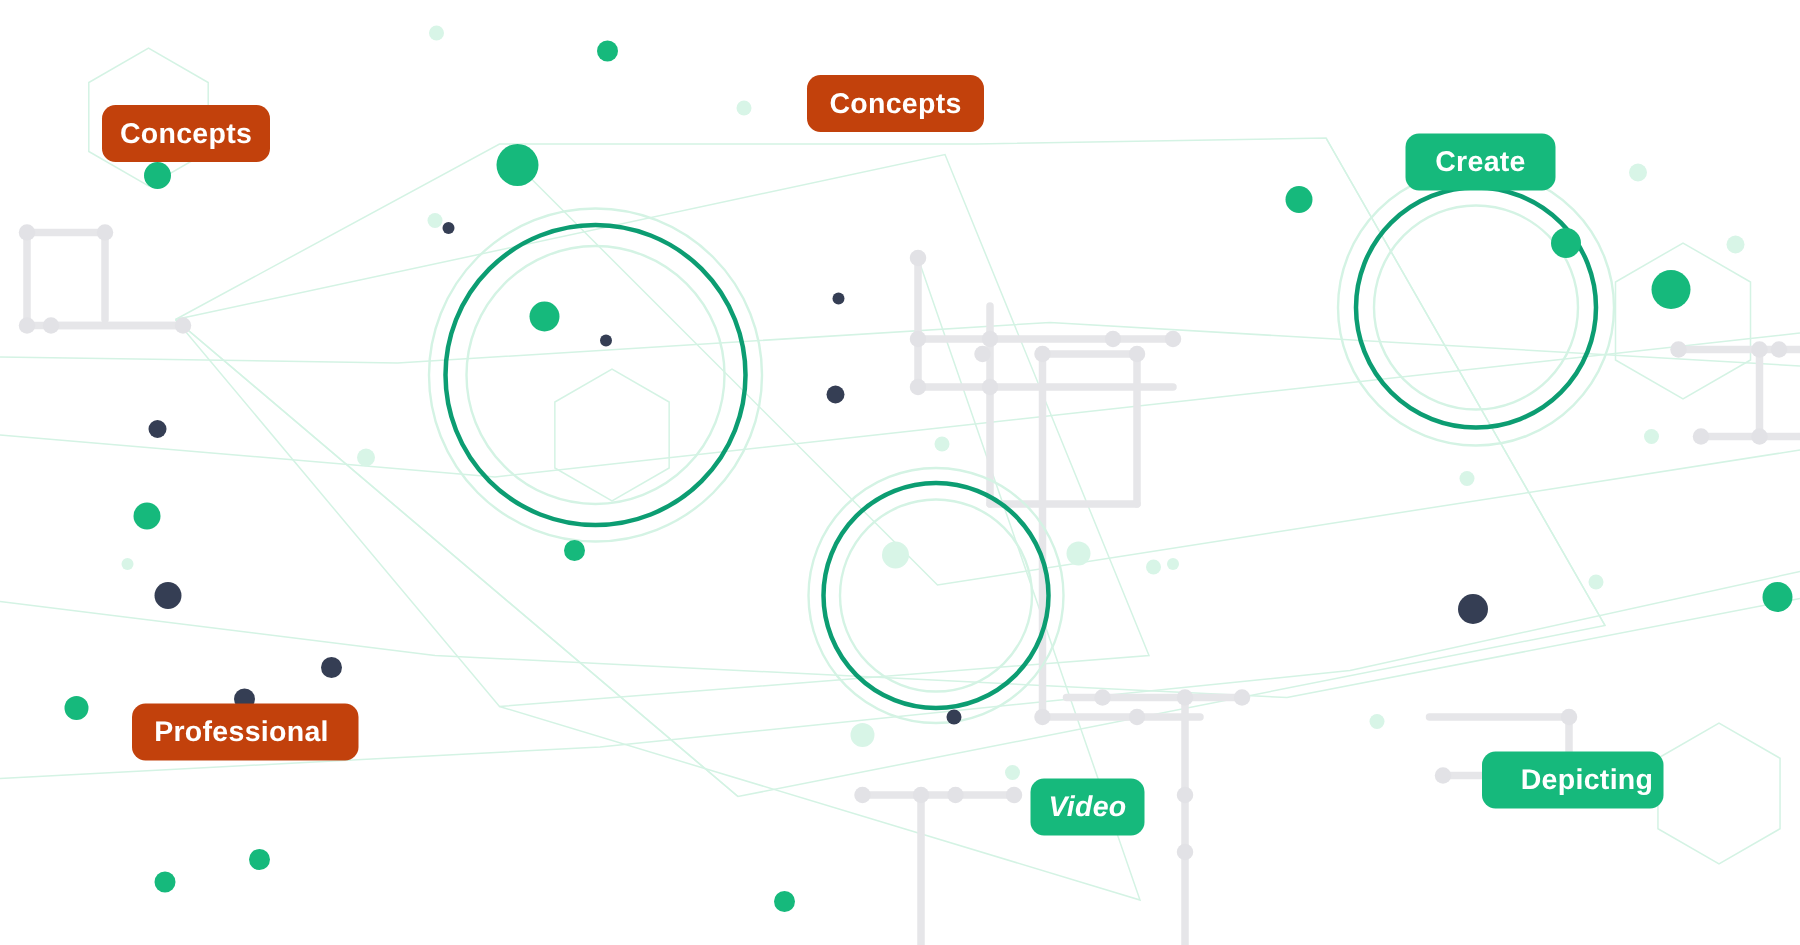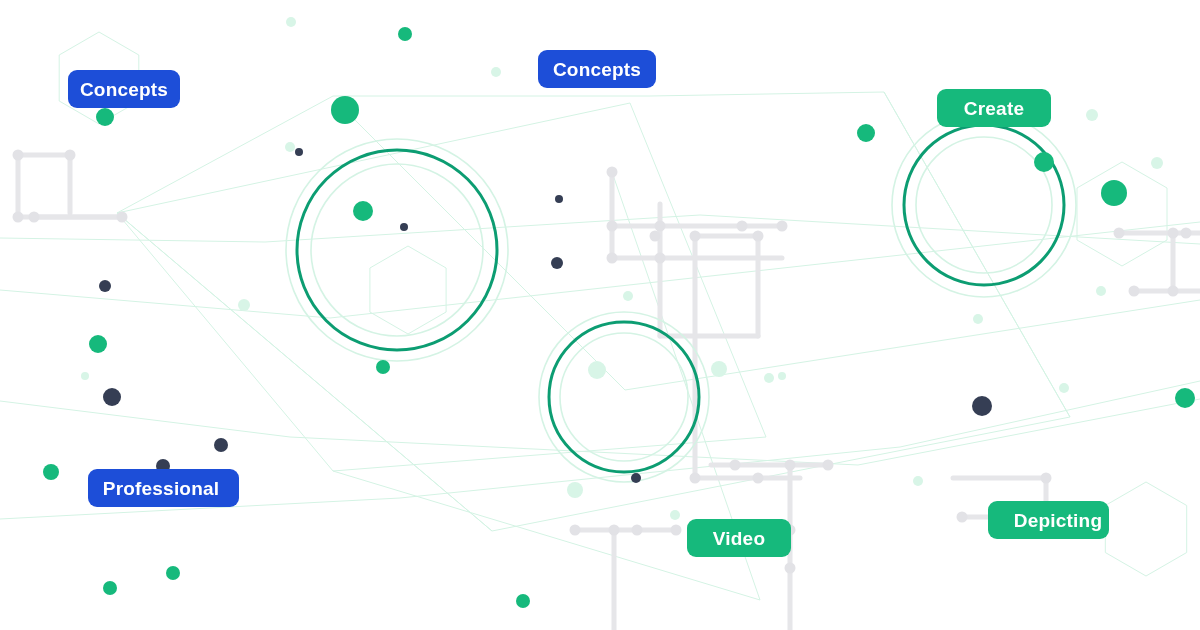--- a/index.html
+++ b/index.html
@@ -41,21 +41,21 @@
     font-weight: bold;
     font-size: 19px;
     letter-spacing: 0.2px;
     line-height: 1;
     white-space: nowrap;
     padding: 0 17px;
     height: 38px;
     z-index: 30;
     user-select: none;
   }
-  .tag.dark  { background: #1d4ed8; }
+  .tag.dark  { background: #c2410c; }
   .tag.green { background: #16b97c; }
 </style>
 </head>
 <body>
 
 <div id="stage">
 
   <svg id="scene-svg" viewBox="0 0 1200 630" xmlns="http://www.w3.org/2000/svg">
     <g id="layer-mint-lines">
         <polyline points="117,213 333,96 650,96 884,92 1070,417 492,531 117,213" fill="none" stroke="#d4f3e4" stroke-width="1"></polyline>
@@ -194,27 +194,27 @@
       </g>
   </svg>
 
   <div id="tag-layer">
       <div class="tag dark" style="left: 68px; top: 70px; width: 112px;">
         <span>Concepts</span>
       </div>
       <div class="tag dark" style="left: 538px; top: 50px; width: 118px;">
         <span>Concepts</span>
       </div>
-      <div class="tag green" style="left: 937px; top: 89px; width: 114px;">
+      <div class="tag green" style="left: 937px; top: 89px; width: 100px;">
         <span>Create</span>
       </div>
       <div class="tag dark" style="left: 88px; top: 469px; width: 151px; padding-left: 12px;">
         <span>Professional</span>
       </div>
-      <div class="tag green" style="left: 687px; top: 519px; width: 104px;">
+      <div class="tag green" style="left: 687px; top: 519px; width: 76px; font-style: italic;">
         <span>Video</span>
       </div>
       <div class="tag green" style="left: 988px; top: 501px; width: 121px; padding-left: 36px;">
         <span>Depicting</span>
       </div>
     </div>
 
 </div>
 
 </body></html>

